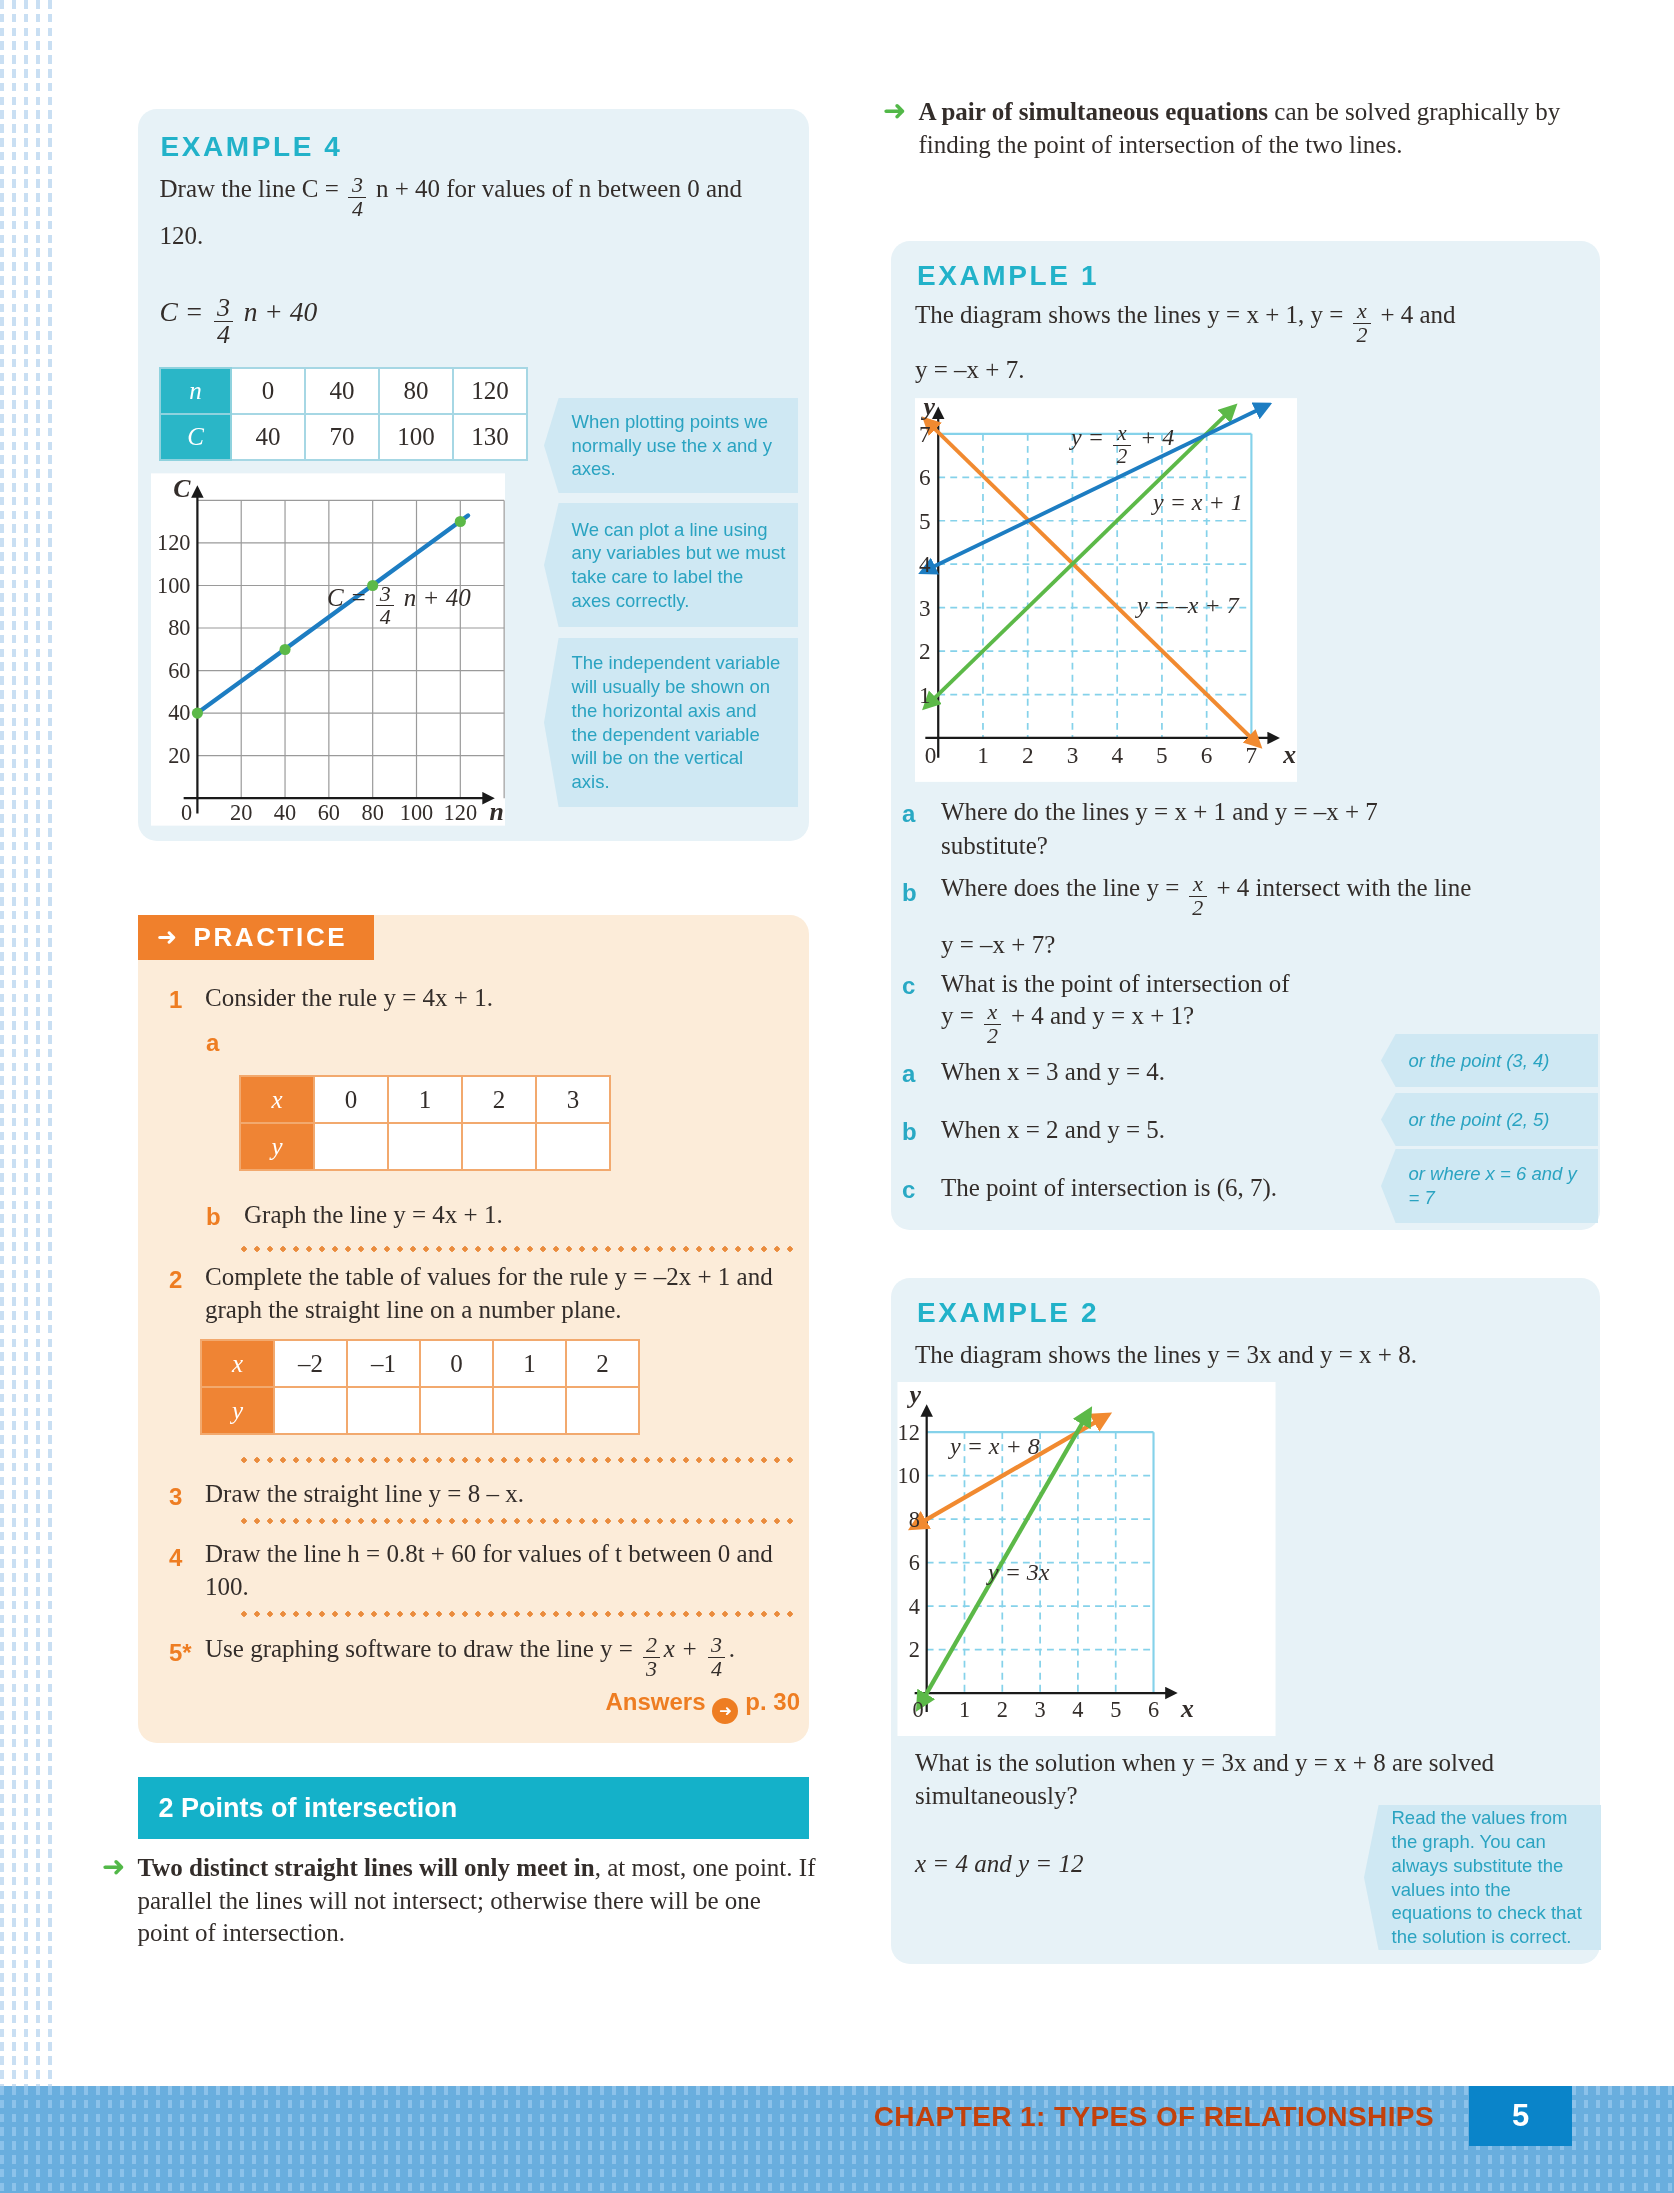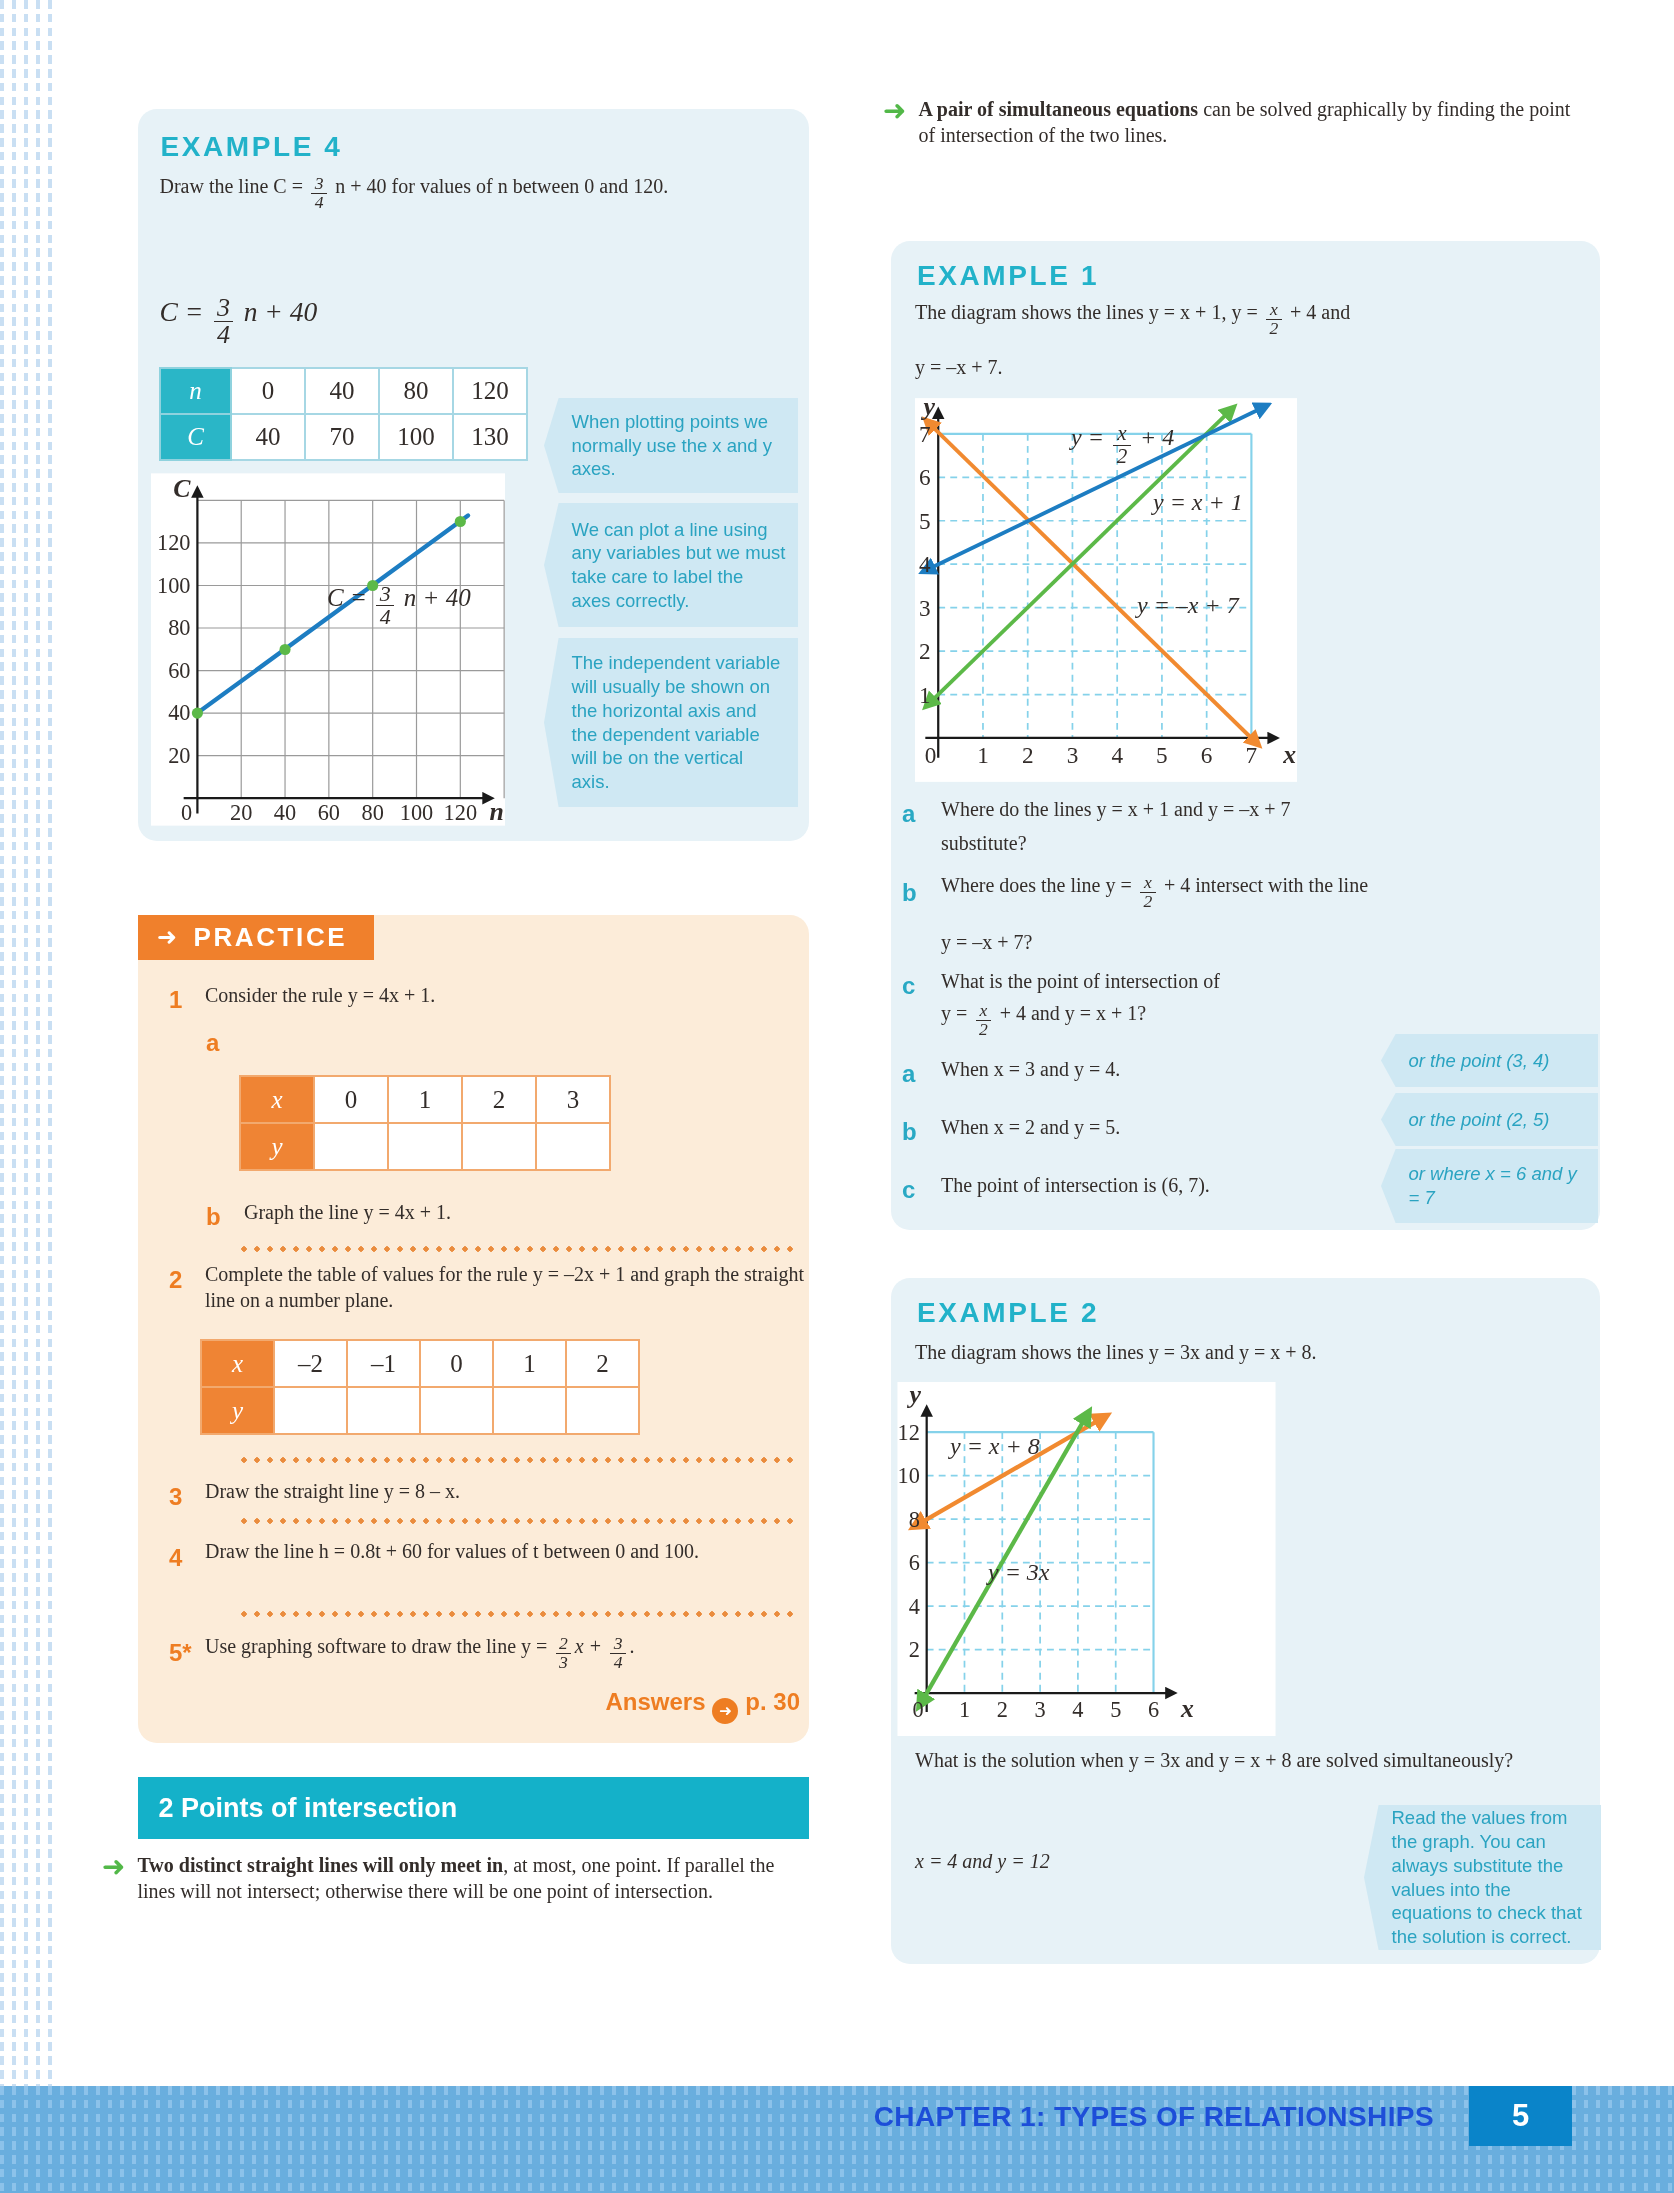--- a/index.html
+++ b/index.html
@@ -10,21 +10,21 @@
   .stripe{background-image:
       repeating-linear-gradient(90deg, rgba(255,255,255,0) 0 4.3px, #ffffff 4.3px 12px),
       repeating-linear-gradient(180deg, #c9dff3 0 8.6px, #ffffff 8.6px 13.8px);}
   .bandtex{background-color:#69aede;background-image:
       repeating-linear-gradient(90deg, rgba(0,0,0,0) 0 4.3px, #69aede 4.3px 12px),
       repeating-linear-gradient(180deg, #8cc2ea 0 8.6px, #69aede 8.6px 13.8px);}
   
   .exbox{background:#e7f2f7;border-radius:19px;}
   .exh{font-family:"Liberation Sans",sans-serif;font-weight:bold;font-size:28px;
        letter-spacing:2.6px;color:#22b2c9;}
-  .serif{font-size:20px;line-height:1.30;}
+  .serif{font-size:25px;line-height:1.30;}
   .b{font-weight:bold;}
   .m{font-style:italic;}
   
   .frac{display:inline-block;text-align:center;vertical-align:-0.85em;line-height:1.02;
         font-style:italic;margin:0 3.4px;font-size:0.88em;}
   .frac .fn{display:block;padding:0 3.4px;}
   .frac .fd{display:block;border-top:1.9px solid currentColor;padding:0 3.4px;}
   
   table{border-collapse:collapse;}
   .tbl td{border:2.2px solid #a6d7e4;background:#ffffff;text-align:center;
@@ -57,21 +57,21 @@
           box-sizing:border-box;}
   
   .glabel{font-style:italic;font-size:25px;color:#332d2a;white-space:nowrap;}
   
   .ansline{font-family:"Liberation Sans",sans-serif;font-weight:bold;font-size:24px;
            color:#ee7d22;text-align:right;}
   .ansicon{display:inline-flex;width:26px;height:26px;border-radius:50%;background:#ee7d22;
            color:#ffffff;align-items:center;justify-content:center;font-size:15.5px;
            margin:0 6.9px;vertical-align:-6px;font-family:"DejaVu Sans",sans-serif;}
   .footer-title{font-family:"Liberation Sans",sans-serif;font-weight:bold;font-size:28px;
-                color:#1d4ed8;letter-spacing:0.4px;white-space:nowrap;}
+                color:#c2410c;letter-spacing:0.4px;white-space:nowrap;}
   .pagebox{background:#0a84c9;color:#ffffff;display:flex;align-items:center;justify-content:center;
            font-family:"Liberation Sans",sans-serif;font-weight:bold;font-size:31px;}
   svg text{font-family:"Liberation Serif",serif;fill:#332d2a;}
   svg .tick{font-size:26px;}
   svg .tick7{font-size:27px;}
   svg .ax{font-size:30px;font-style:italic;font-weight:bold;}
 </style>
 </head>
 <body>
 

